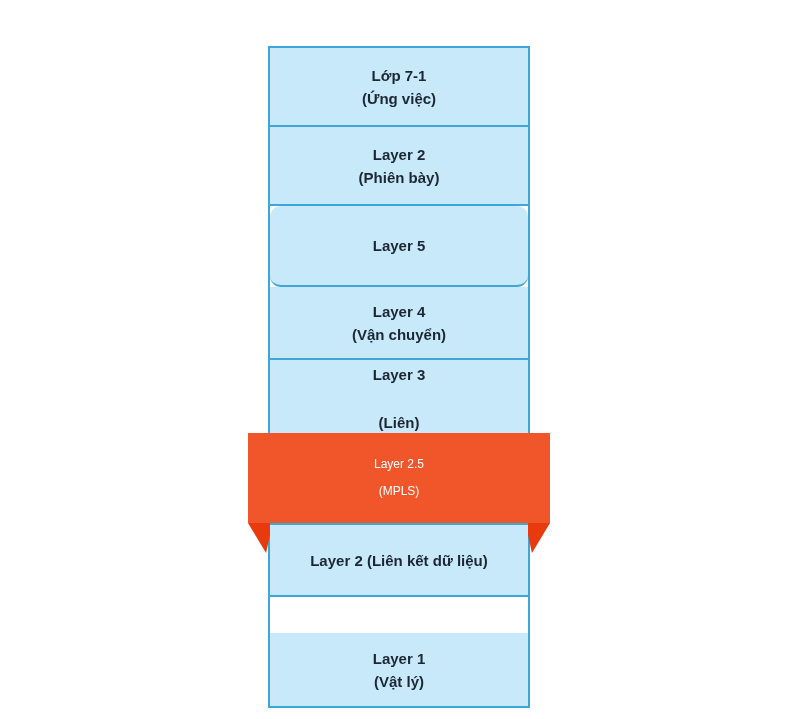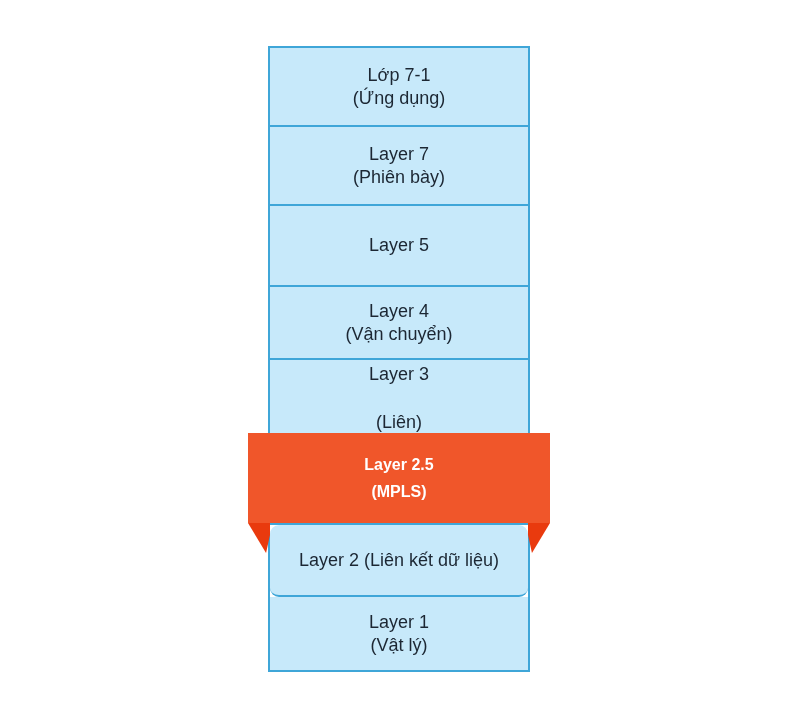--- a/index.html
+++ b/index.html
@@ -24,54 +24,54 @@
   }
   .row {
     background: var(--box-fill, #c7e9fa);
     border-bottom: 2px solid var(--box-border, #3fa6d8);
     display: flex;
     flex-direction: column;
     align-items: center;
     justify-content: center;
     text-align: center;
   }
-  .row:last-child { border-bottom: none; }
+  .row:last-child { border-bottom: none; margin-top: 36px; }
   .h1 { height: 77px; }
   .h2 { height: 77px; }
-  .h3 { height: 79px; }
+  .h3 { height: 79px; border-radius: 11px; }
   .h4 { height: 71px; }
   .h5 { height: 77px; gap: 25px; }
   .hspacer { height: 84px; }
-  .h7 { height: 70px; border-radius: 9px; }
+  .h7 { height: 70px; }
   .h8 { height: 73px; }
   .t {
-    font-size: 18px;
+    font-size: 15px;
     line-height: 23px;
-    font-weight: 400;
+    font-weight: 700;
     color: var(--box-text, #1c2733);
     white-space: nowrap;
   }
   .ribbon {
     position: absolute;
     left: 248px;
     top: 433px;
     width: 302px;
     height: 90px;
     background: var(--ribbon-fill, #f0562a);
     display: flex;
     flex-direction: column;
     align-items: center;
     justify-content: center;
     text-align: center;
     z-index: 3;
   }
   .rt {
-    font-size: 16px;
+    font-size: 12px;
     line-height: 27px;
-    font-weight: 700;
+    font-weight: 400;
     color: var(--ribbon-text, #ffffff);
     white-space: nowrap;
   }
   .fold {
     position: absolute;
     top: 523px;
     width: 22px;
     height: 30px;
     background: var(--ribbon-fold, #e93a0e);
     z-index: 2;
@@ -87,25 +87,25 @@
 </style>
 </head>
 <body>
 
 <div class="canvas">
 
   <div class="stack">
 
     <div class="row h1">
       <div class="t">Lớp 7-1</div>
-      <div class="t">(Ứng dụng)</div>
+      <div class="t">(Ứng việc)</div>
     </div>
 
     <div class="row h2">
-      <div class="t">Layer 7</div>
+      <div class="t">Layer 2</div>
       <div class="t">(Phiên bày)</div>
     </div>
 
     <div class="row h3">
       <div class="t">Layer 5</div>
     </div>
 
     <div class="row h4">
       <div class="t">Layer 4</div>
       <div class="t">(Vận chuyển)</div>

